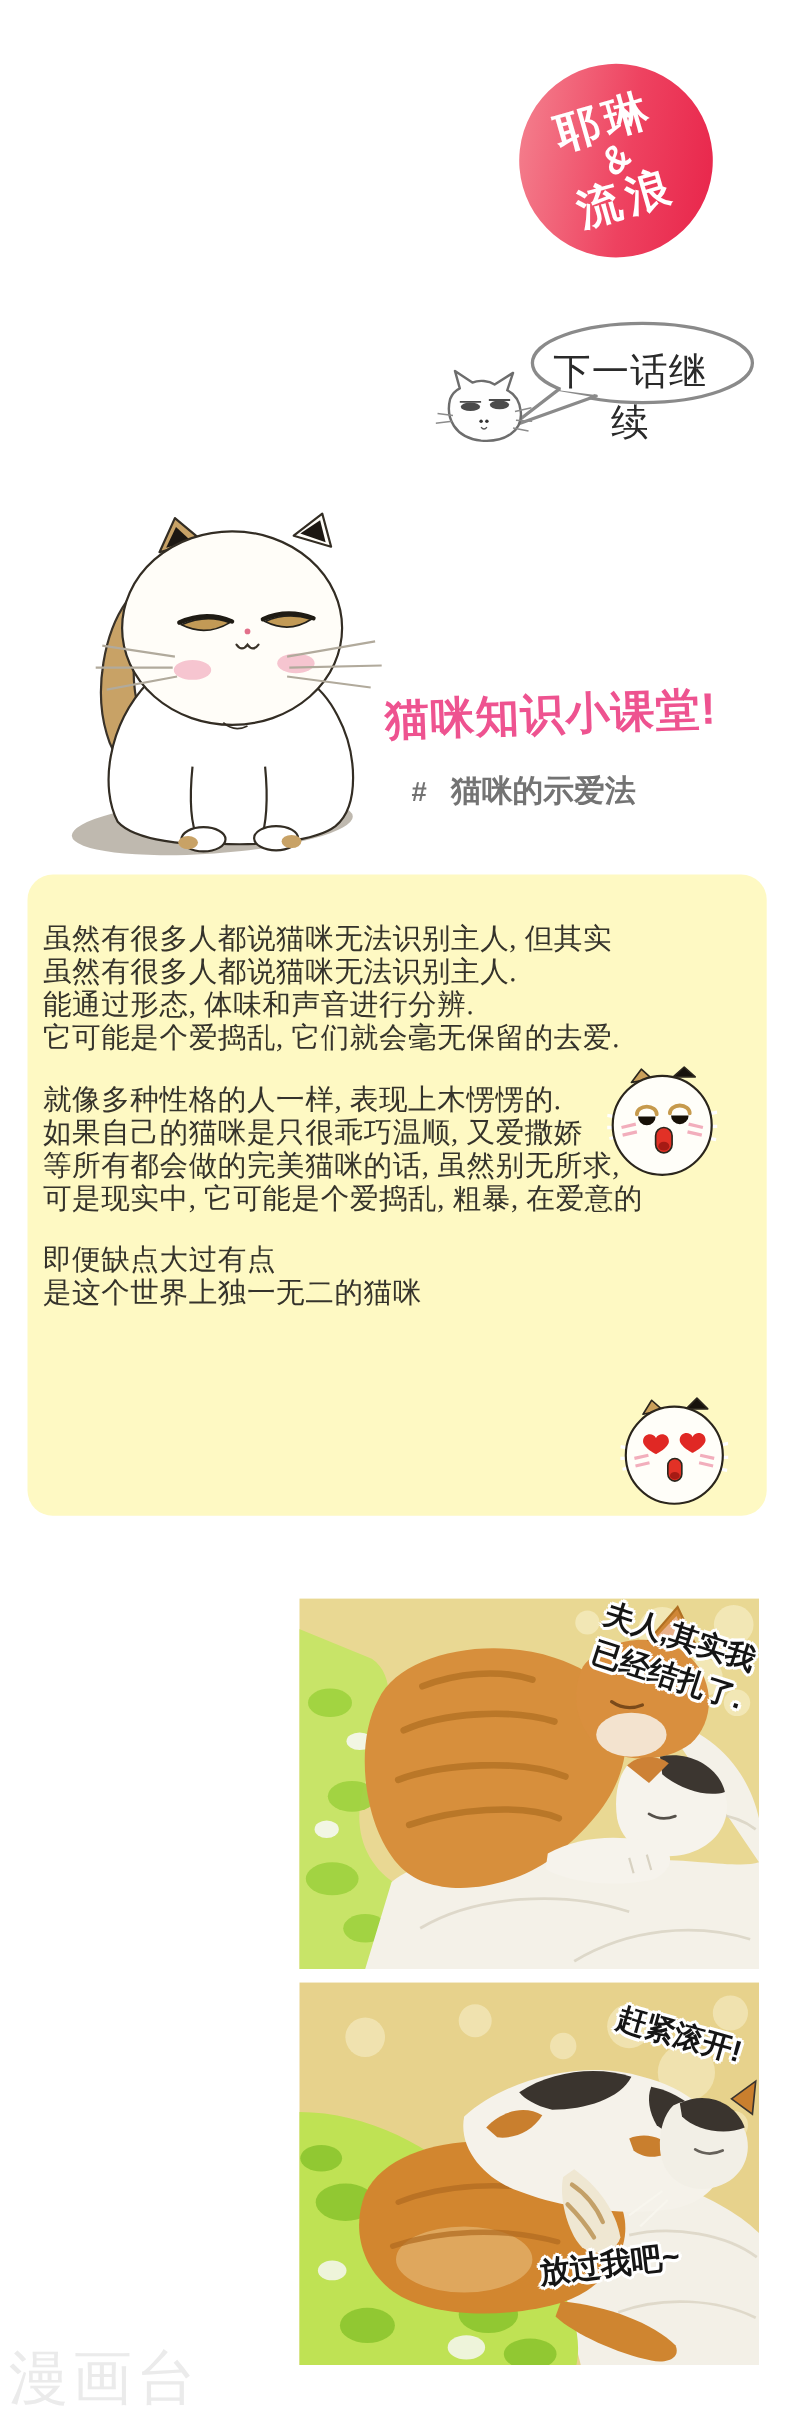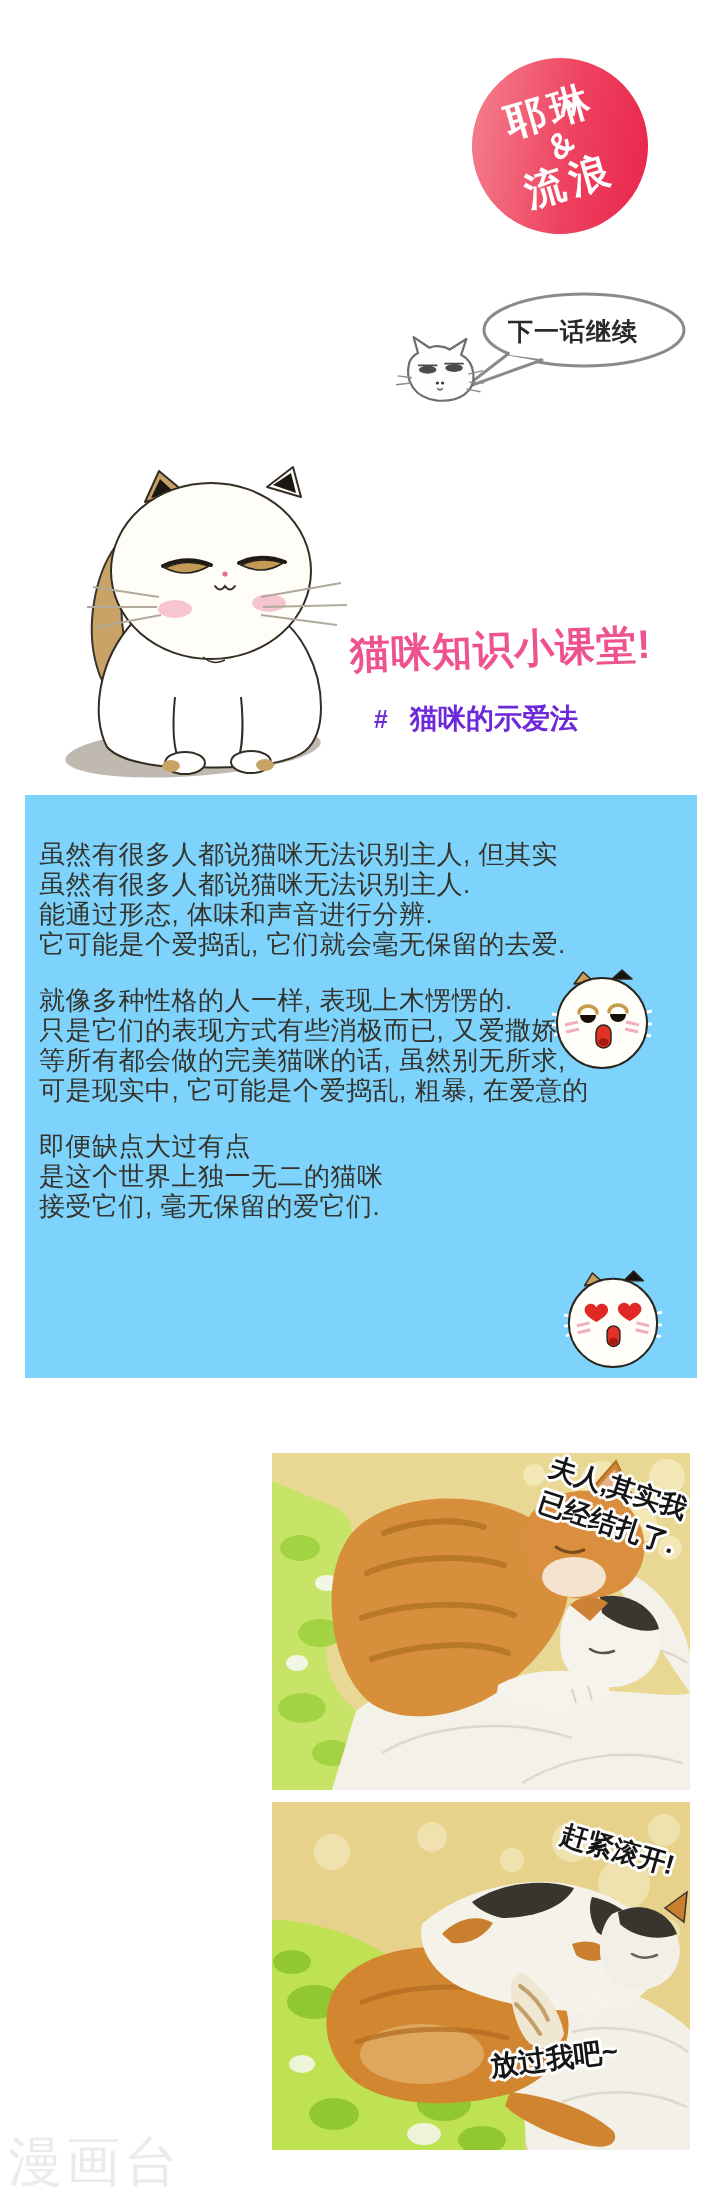--- a/index.html
+++ b/index.html
@@ -12,37 +12,37 @@
          transform:rotate(-16deg);display:flex;flex-direction:column;align-items:center;
          justify-content:center;color:#fff;text-align:center;}
   .stamp .s1{font-size:40px;font-weight:bold;letter-spacing:6px;line-height:42px;}
   .stamp .samp{font-size:34px;font-weight:bold;font-style:italic;line-height:30px;
                transform:rotate(-28deg);}
   .stamp .s2{font-size:40px;font-weight:bold;letter-spacing:6px;line-height:44px;}
 
   
   .bubble-svg{position:absolute;left:452px;top:290px;}
   .bubble-text{position:absolute;left:492px;top:315px;width:162px;text-align:center;
-               font-size:25px;font-weight:bold;color:#2a2a2a;letter-spacing:1px;}
+               font-size:34px;font-weight:normal;color:#2a2a2a;letter-spacing:1px;}
   .sketchcat-svg{position:absolute;left:396px;top:330px;}
 
   
   .bigcat-svg{position:absolute;left:35px;top:455px;}
 
   
   .lesson-title{position:absolute;left:350px;top:622px;font-size:40px;font-weight:bold;
                 color:#ee5390;transform:rotate(-2deg);letter-spacing:1px;white-space:nowrap;}
   .lesson-subtitle{position:absolute;left:374px;top:700px;font-size:28px;font-weight:bold;
-                   color:#6d28d9;white-space:nowrap;}
+                   color:#737373;white-space:nowrap;}
   .lesson-subtitle .hash{font-size:25px;margin-right:22px;font-weight:bold;}
 
   
   .info-box{position:absolute;left:25px;top:795px;width:672px;height:583px;
-            background:#7dd3fc;box-sizing:border-box;padding:44px 20px 0 14px;
-            font-family:Liberation Sans, sans-serif;color:#35332b;}
+            background:#fef9c3;box-sizing:border-box;padding:44px 20px 0 14px;
+            font-family:Liberation Serif, serif;color:#35332b;border-radius:23px;}
   .para{margin:0 0 26px 0;}
   .tline{font-size:26px;line-height:30px;letter-spacing:0.5px;white-space:nowrap;}
   .face-svg{position:absolute;}
 
   
   .photo{position:absolute;width:418px;overflow:hidden;}
   .photo svg{display:block;}
   .photo-caption{position:absolute;color:#151515;font-weight:bold;white-space:nowrap;
      text-shadow:-3px 0 #fff,3px 0 #fff,0 -3px #fff,0 3px #fff,
                  -2px -2px #fff,2px -2px #fff,-2px 2px #fff,2px 2px #fff;}
@@ -121,28 +121,27 @@
 
   <div class="info-box">
     <div class="para">
       <div class="tline">虽然有很多人都说猫咪无法识别主人, 但其实</div>
       <div class="tline">虽然有很多人都说猫咪无法识别主人.</div>
       <div class="tline">能通过形态, 体味和声音进行分辨.</div>
       <div class="tline">它可能是个爱捣乱, 它们就会毫无保留的去爱.</div>
     </div>
     <div class="para">
       <div class="tline">就像多种性格的人一样, 表现上木愣愣的.</div>
-      <div class="tline">只是它们的表现方式有些消极而已, 又爱撒娇</div>
+      <div class="tline">如果自己的猫咪是只很乖巧温顺, 又爱撒娇</div>
       <div class="tline">等所有都会做的完美猫咪的话, 虽然别无所求,</div>
       <div class="tline">可是现实中, 它可能是个爱捣乱, 粗暴, 在爱意的</div>
     </div>
     <div class="para">
       <div class="tline">即便缺点大过有点</div>
       <div class="tline">是这个世界上独一无二的猫咪</div>
-      <div class="tline">接受它们, 毫无保留的爱它们.</div>
     </div>
   </div>
 
   <svg class="face-svg" style="left:552px;top:968px;" width="100" height="104" viewBox="0 0 100 104">
     <path d="M0,46 L23,50 M-2,57 L21,57 M2,67 L23,63 M77,48 L100,43 M79,56 L102,56 M77,64 L99,68" stroke="#ffffff" stroke-width="3"></path>
     <path d="M22,16 L31,4 L41,13 Z" fill="#caa05a" stroke="#2b261d" stroke-width="1.5" stroke-linejoin="round"></path>
     <path d="M60,11 L70,2 L80,11 Z" fill="#17120c" stroke="#2b261d" stroke-width="1.5" stroke-linejoin="round"></path>
     <circle cx="50" cy="55" r="45" fill="#fffef9" stroke="#2b261d" stroke-width="2"></circle>
     <path d="M27,45 a9,7 0 0 1 18,0" fill="none" stroke="#c69a4d" stroke-width="3.5" stroke-linecap="round"></path>
     <path d="M28,47 a8,8 0 0 0 16,0 Z" fill="#171007"></path>

